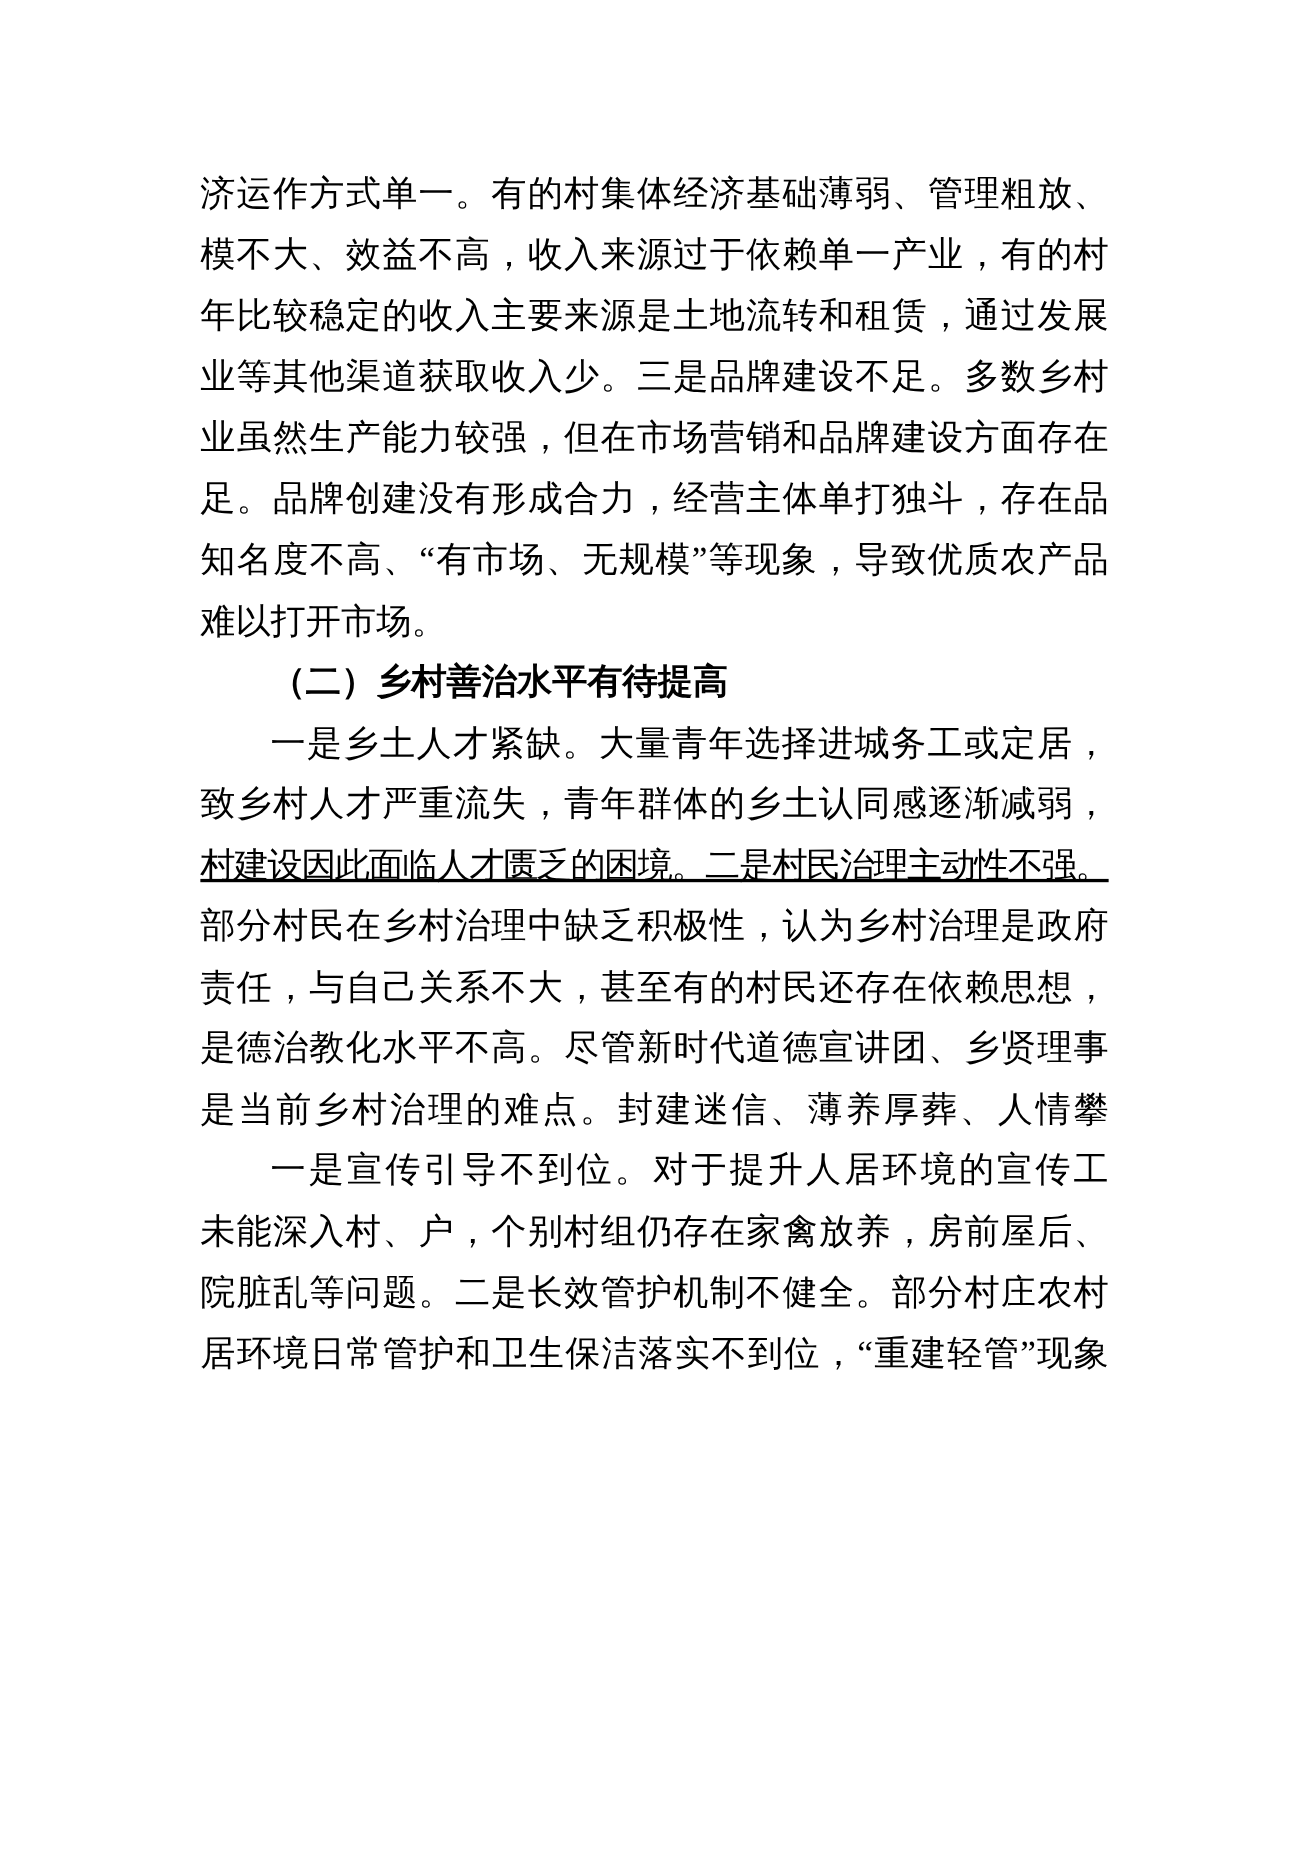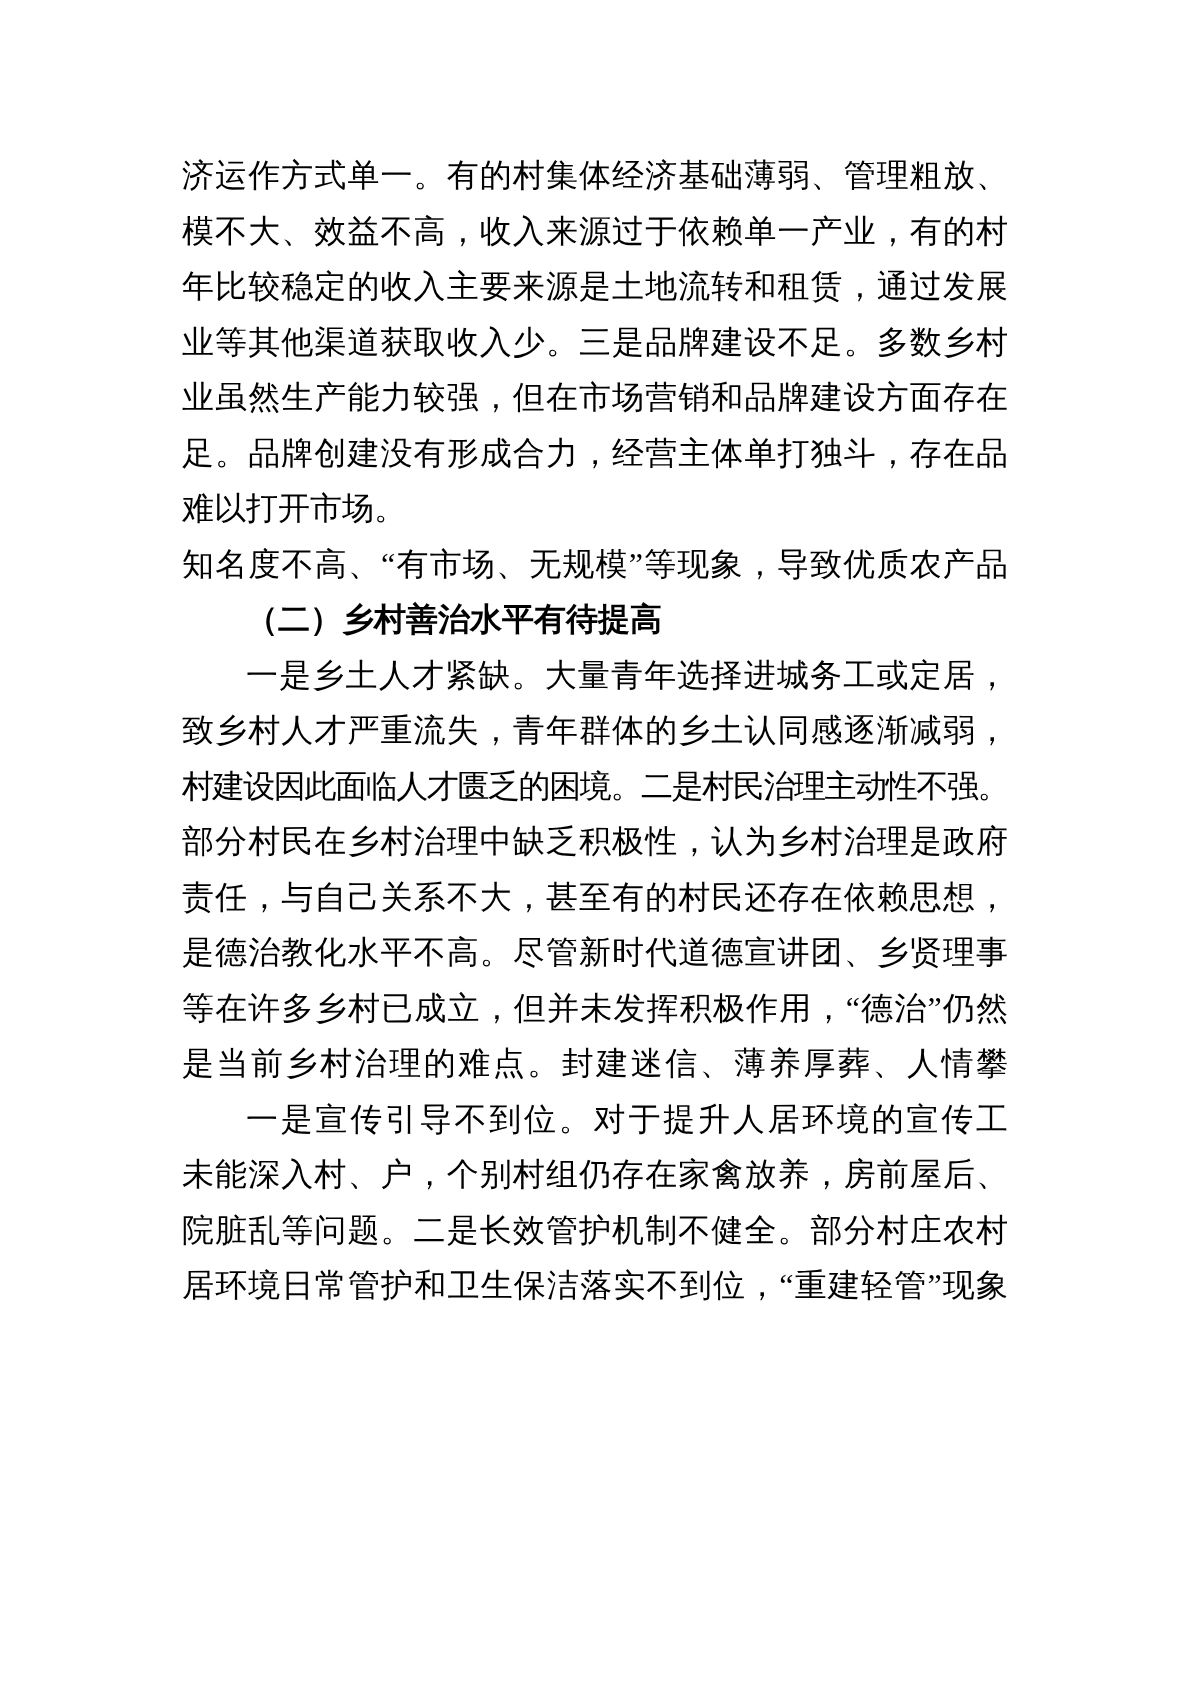--- a/index.html
+++ b/index.html
@@ -34,20 +34,21 @@
   }
   .line.short {
     text-align: left;
     text-align-last: left;
   }
   .line.first-indent {
     text-indent: 64px;
   }
   .line.tight {
     letter-spacing: -1.6px;
+    text-decoration: underline;
   }
   .heading {
     height: 55.5px;
     overflow: hidden;
     font-weight: 700;
     text-indent: 64px;
     text-align: right;
     text-align-last: left;
   }
 </style>
@@ -55,29 +56,28 @@
 <body>
 
 <div class="page">
   <div class="text-body" id="doc-body">
       <div class="line">济运作方式单一。有的村集体经济基础薄弱、管理粗放、规</div>
       <div class="line">模不大、效益不高，收入来源过于依赖单一产业，有的村每</div>
       <div class="line">年比较稳定的收入主要来源是土地流转和租赁，通过发展产</div>
       <div class="line">业等其他渠道获取收入少。三是品牌建设不足。多数乡村产</div>
       <div class="line">业虽然生产能力较强，但在市场营销和品牌建设方面存在不</div>
       <div class="line">足。品牌创建没有形成合力，经营主体单打独斗，存在品牌</div>
+      <div class="line">知名度不高、“有市场、无规模”等现象，导致优质农产品</div>
       <div class="line short">难以打开市场。</div>
-      <div class="line">知名度不高、“有市场、无规模”等现象，导致优质农产品</div>
       <div class="heading">（二）乡村善治水平有待提高</div>
       <div class="line first-indent">一是乡土人才紧缺。大量青年选择进城务工或定居，导</div>
       <div class="line">致乡村人才严重流失，青年群体的乡土认同感逐渐减弱，乡</div>
       <div class="line tight">村建设因此面临人才匮乏的困境。二是村民治理主动性不强。</div>
       <div class="line">部分村民在乡村治理中缺乏积极性，认为乡村治理是政府的</div>
       <div class="line">责任，与自己关系不大，甚至有的村民还存在依赖思想，期</div>
       <div class="line">是德治教化水平不高。尽管新时代道德宣讲团、乡贤理事会</div>
-      <div class="line">等在许多乡村已成立，但并未发挥积极作用，“德治”仍然</div>
       <div class="line">是当前乡村治理的难点。封建迷信、薄养厚葬、人情攀比、</div>
       <div class="line first-indent">一是宣传引导不到位。对于提升人居环境的宣传工作，</div>
       <div class="line">未能深入村、户，个别村组仍存在家禽放养，房前屋后、庭</div>
       <div class="line">院脏乱等问题。二是长效管护机制不健全。部分村庄农村人</div>
       <div class="line">居环境日常管护和卫生保洁落实不到位，“重建轻管”现象</div>
     </div>
 </div>
 
 </body></html>

